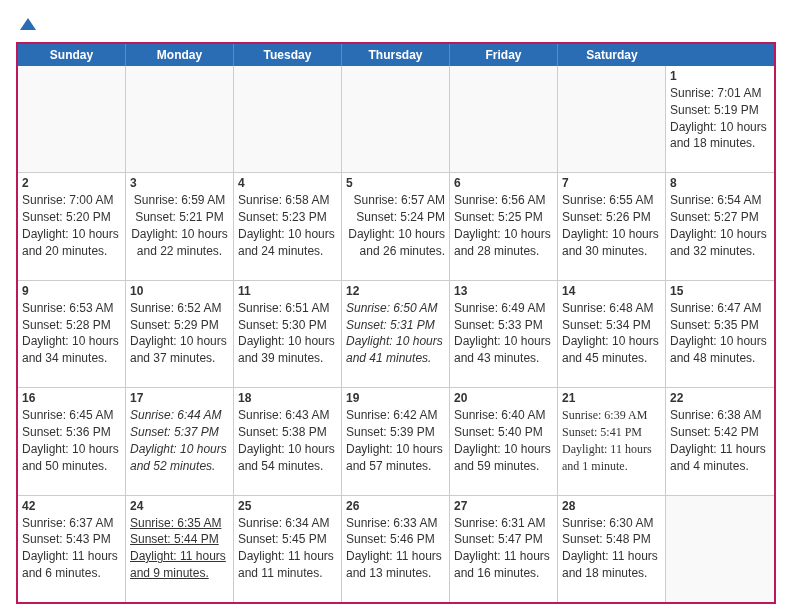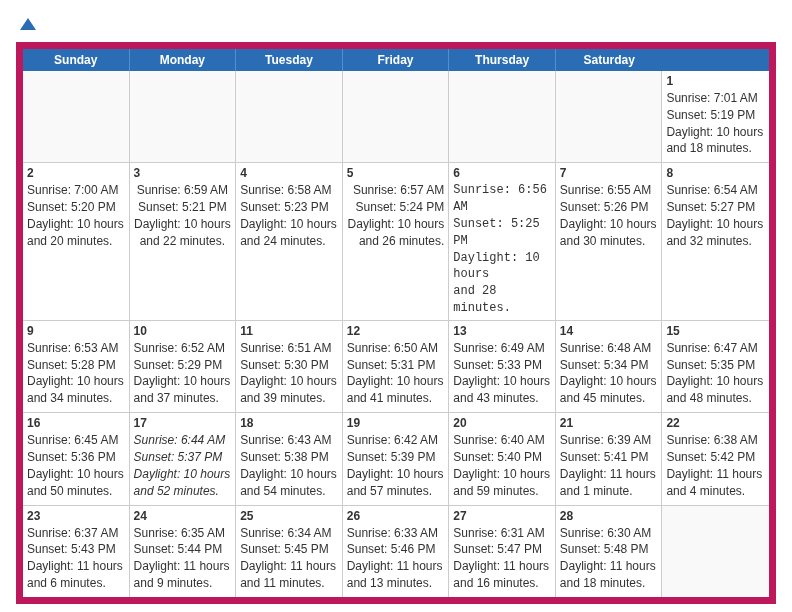--- a/index.html
+++ b/index.html
@@ -58,21 +58,21 @@
       line-height: 1.1;
     }
     .location {
       font-size: 15px;
       color: #555;
     }
     .calendar {
       flex: 1;
       display: flex;
       flex-direction: column;
-      border: 7px solid #be185d;
+      border: 2px solid #be185d;
     }
     .cal-header {
       display: grid;
       grid-template-columns: repeat(7, 1fr);
       background: #2a6db5;
     }
     .cal-header-cell {
       color: #fff;
       font-size: 12px;
       font-weight: bold;
@@ -141,22 +141,22 @@
       <div class="month-title"></div>
       <div class="location"></div>
     </div>
   </div>
 
   <div class="calendar">
     <div class="cal-header">
     <div class="cal-header-cell">Sunday</div>
         <div class="cal-header-cell">Monday</div>
         <div class="cal-header-cell">Tuesday</div>
+        <div class="cal-header-cell">Thursday</div>
         <div class="cal-header-cell">Friday</div>
-        <div class="cal-header-cell">Thursday</div>
         <div class="cal-header-cell">Saturday</div>
       </div>
     <div class="cal-body">
     <div class="cal-row">
           <div class="cal-cell empty"></div>
           <div class="cal-cell empty"></div>
           <div class="cal-cell empty"></div>
           <div class="cal-cell empty"></div>
           <div class="cal-cell empty"></div>
           <div class="cal-cell empty"></div>
@@ -192,21 +192,21 @@
           </div>
           <div class="cal-cell">
             <div class="day-num">5</div>
             <div class="day-info" style="white-space: pre-line; text-align: right;">Sunrise: 6:57 AM
 Sunset: 5:24 PM
 Daylight: 10 hours
 and 26 minutes.</div>
           </div>
           <div class="cal-cell">
             <div class="day-num">6</div>
-            <div class="day-info" style="white-space: pre-line; font-family: Liberation Mono, monospace;">Sunrise: 6:56 AM
+            <div class="day-info" style="white-space: pre-line;">Sunrise: 6:56 AM
 Sunset: 5:25 PM
 Daylight: 10 hours
 and 28 minutes.</div>
           </div>
           <div class="cal-cell">
             <div class="day-num">7</div>
             <div class="day-info" style="white-space: pre-line;">Sunrise: 6:55 AM
 Sunset: 5:26 PM
 Daylight: 10 hours
 and 30 minutes.</div>
@@ -236,21 +236,21 @@
           </div>
           <div class="cal-cell">
             <div class="day-num">11</div>
             <div class="day-info" style="white-space: pre-line;">Sunrise: 6:51 AM
 Sunset: 5:30 PM
 Daylight: 10 hours
 and 39 minutes.</div>
           </div>
           <div class="cal-cell">
             <div class="day-num">12</div>
-            <div class="day-info" style="white-space: pre-line;">Sunrise: 6:50 AM
+            <div class="day-info" style="white-space: pre-line; font-style: italic;">Sunrise: 6:50 AM
 Sunset: 5:31 PM
 Daylight: 10 hours
 and 41 minutes.</div>
           </div>
           <div class="cal-cell">
             <div class="day-num">13</div>
             <div class="day-info" style="white-space: pre-line;">Sunrise: 6:49 AM
 Sunset: 5:33 PM
 Daylight: 10 hours
 and 43 minutes.</div>
@@ -301,44 +301,44 @@
           </div>
           <div class="cal-cell">
             <div class="day-num">20</div>
             <div class="day-info" style="white-space: pre-line;">Sunrise: 6:40 AM
 Sunset: 5:40 PM
 Daylight: 10 hours
 and 59 minutes.</div>
           </div>
           <div class="cal-cell">
             <div class="day-num">21</div>
-            <div class="day-info" style="white-space: pre-line;">Sunrise: 6:39 AM
+            <div class="day-info" style="white-space: pre-line; font-family: Liberation Serif, serif;">Sunrise: 6:39 AM
 Sunset: 5:41 PM
 Daylight: 11 hours
 and 1 minute.</div>
           </div>
           <div class="cal-cell">
             <div class="day-num">22</div>
             <div class="day-info" style="white-space: pre-line;">Sunrise: 6:38 AM
 Sunset: 5:42 PM
 Daylight: 11 hours
 and 4 minutes.</div>
           </div>
         </div>
         <div class="cal-row">
           <div class="cal-cell">
-            <div class="day-num">23</div>
+            <div class="day-num">42</div>
             <div class="day-info" style="white-space: pre-line;">Sunrise: 6:37 AM
 Sunset: 5:43 PM
 Daylight: 11 hours
 and 6 minutes.</div>
           </div>
           <div class="cal-cell">
             <div class="day-num">24</div>
-            <div class="day-info" style="white-space: pre-line;">Sunrise: 6:35 AM
+            <div class="day-info" style="white-space: pre-line; text-decoration: underline;">Sunrise: 6:35 AM
 Sunset: 5:44 PM
 Daylight: 11 hours
 and 9 minutes.</div>
           </div>
           <div class="cal-cell">
             <div class="day-num">25</div>
             <div class="day-info" style="white-space: pre-line;">Sunrise: 6:34 AM
 Sunset: 5:45 PM
 Daylight: 11 hours
 and 11 minutes.</div>

